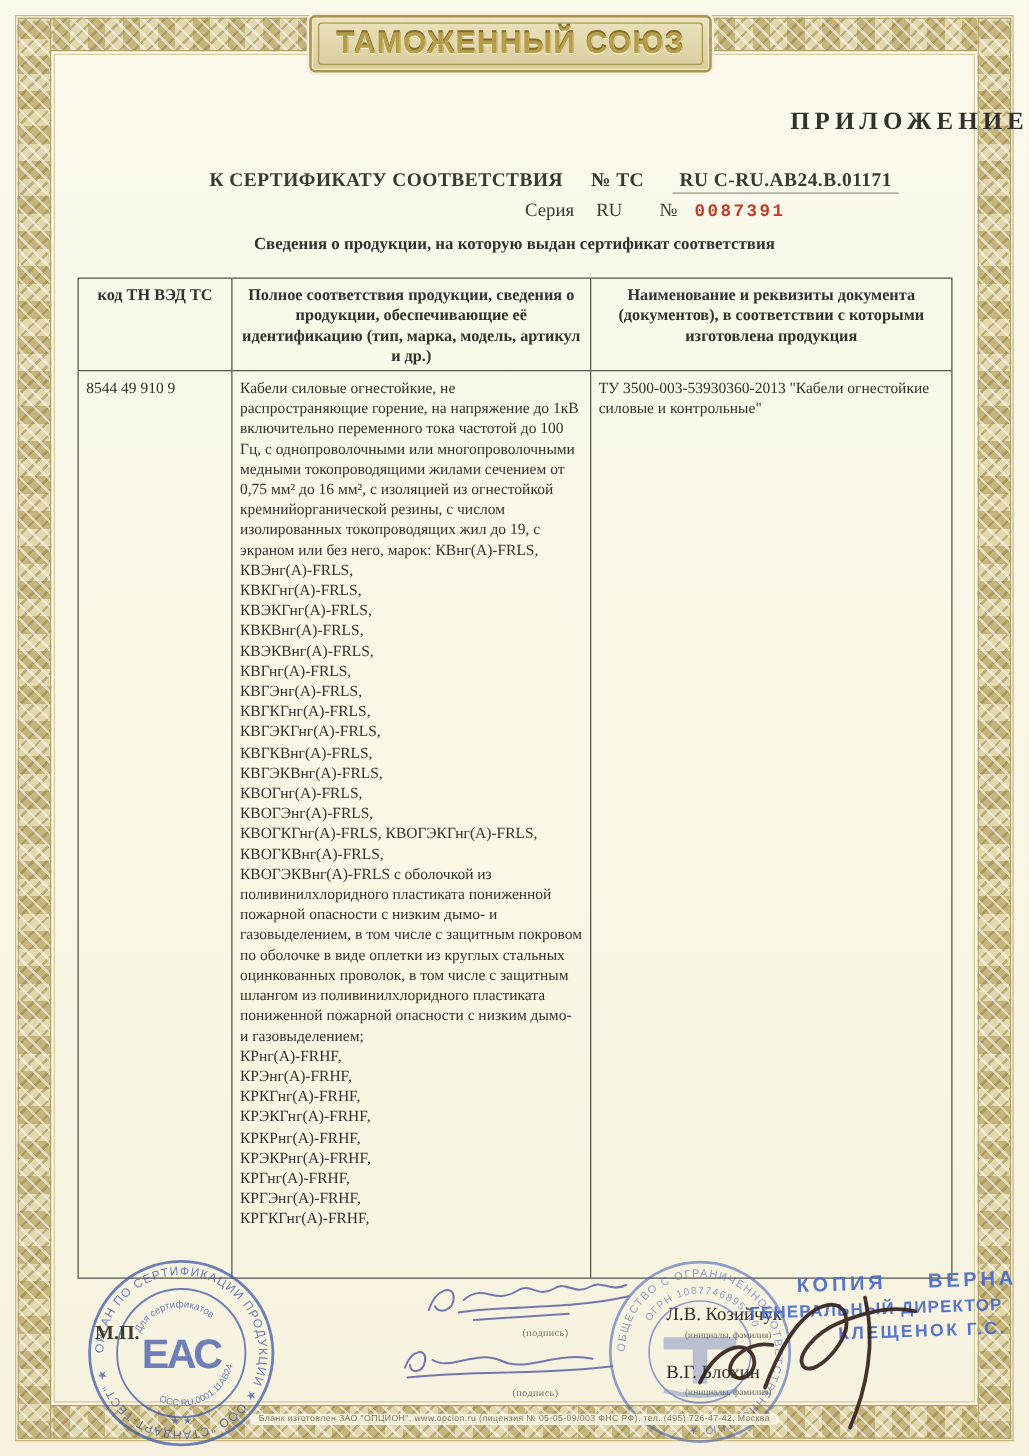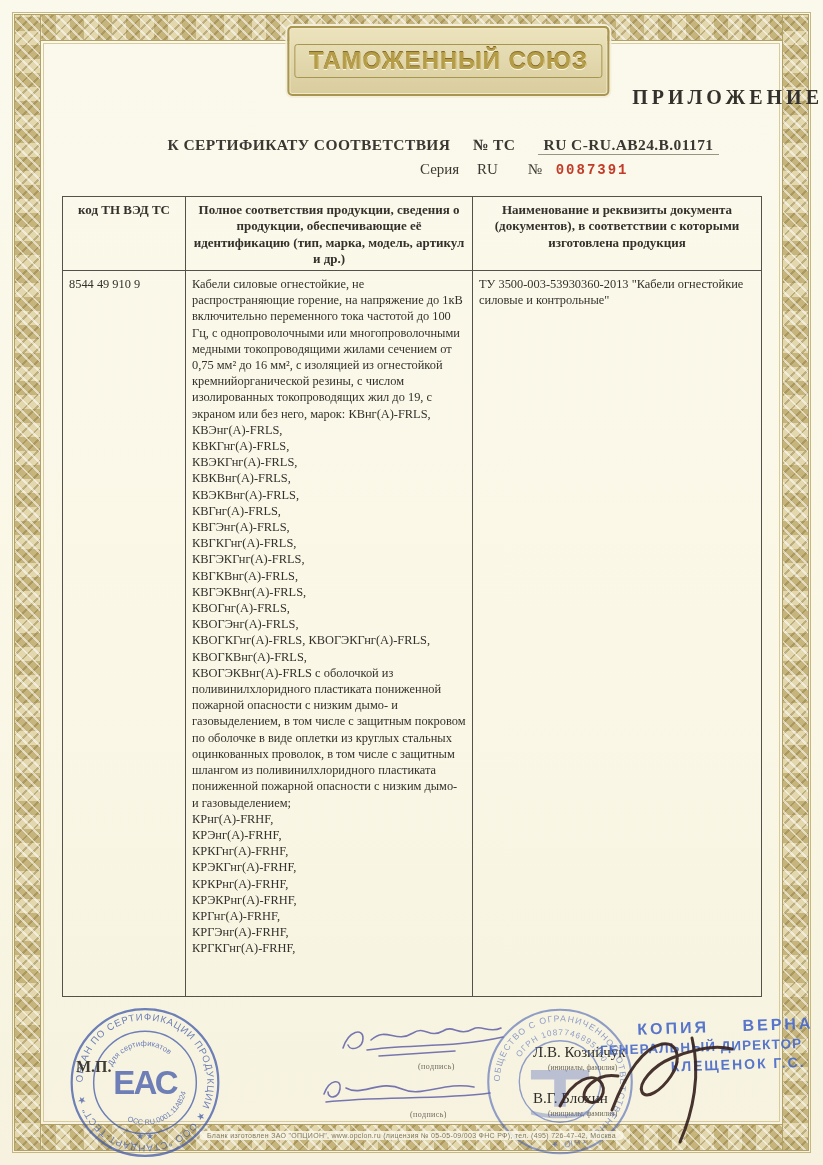--- a/index.html
+++ b/index.html
@@ -27,25 +27,24 @@
       repeating-linear-gradient(-45deg, rgba(128,106,46,.38) 0 2px, rgba(128,106,46,0) 2px 8px),
       repeating-linear-gradient(0deg, rgba(171,152,84,.28) 0 14px, rgba(242,234,202,.55) 14px 28px);}
   .strip.right{top:14px;bottom:14px;right:14px;width:27px;
     background-image:
       repeating-linear-gradient(45deg, rgba(255,255,255,.55) 0 2px, rgba(255,255,255,0) 2px 8px),
       repeating-linear-gradient(-45deg, rgba(128,106,46,.38) 0 2px, rgba(128,106,46,0) 2px 8px),
       repeating-linear-gradient(0deg, rgba(171,152,84,.28) 0 14px, rgba(242,234,202,.55) 14px 28px);}
 
   
   .badge{
-    position:absolute;top:26px;left:50%;transform:translateX(-51%);
-    padding:16px 5px;border:2px solid #a8954f;border-radius:5px;
+    position:absolute;top:12px;left:50%;transform:translateX(-51%);
+    padding:4px 5px;border:2px solid #a8954f;border-radius:5px;
     background:linear-gradient(180deg,#ece3bd,#d9cd9e);
     box-shadow:0 0 0 2px #f4efda, inset 0 0 0 1px #f0e8c8;
-    margin-left:40px;
   }
   .badge-inner{
     border:1px solid #a8954f;border-radius:3px;padding:2px 14px;
     font-family:"Liberation Sans", sans-serif;font-weight:bold;font-size:24px;
     letter-spacing:1px;color:#b59c46;
     text-shadow:0 1px 0 #fdf9e8,0 -1px 0 #82692c,1px 0 0 #cdb86e;
     white-space:nowrap;
   }
   .doc-title{
     position:absolute;top:86px;left:0;width:100%;text-align:right;
@@ -63,21 +62,21 @@
   .series-line .lbl{margin-right:14px;}
   .series-line .numsign{margin:0 10px 0 26px;}
   .serial{color:#c23b28;font-weight:bold;letter-spacing:2px;font-family:Liberation Mono, monospace;font-size:14px;}
   .tbl-caption{
     position:absolute;top:187px;left:0;width:100%;text-align:center;
     font-size:13.5px;font-weight:bold;color:#33312c;
   }
 
   
   .tbl{
-    position:absolute;left:62px;top:196px;width:698px;height:799px;
+    position:absolute;left:62px;top:222px;width:698px;height:799px;
     border:1px solid #54514a;display:grid;
     grid-template-columns:123px 287px 1fr;grid-template-rows:74px 1fr;
     background:transparent;
   }
   .cell{border-right:1px solid #54514a;border-bottom:1px solid #54514a;padding:5px 6px;box-sizing:border-box;}
   .cell:nth-child(3n){border-right:none;}
   .cell.last-row{border-bottom:none;}
   .hdr{font-weight:bold;font-size:13px;text-align:center;line-height:1.25;color:#33312c;}
   .body-cell{font-size:12.4px;line-height:16.2px;color:#33312c;}
   .preline{white-space:pre-line;}
@@ -131,20 +130,21 @@
     <span class="certno">RU C-RU.АВ24.В.01171</span>
   </div>
 
   <div class="series-line">
     <span class="lbl">Серия</span>
     <span>RU</span>
     <span class="numsign">№</span>
     <span class="serial">0087391</span>
   </div>
 
+  <div class="tbl-caption">Сведения о продукции, на которую выдан сертификат соответствия</div>
 
   <div class="tbl">
     <div class="cell hdr">код ТН ВЭД ТС</div>
     <div class="cell hdr">Полное соответствия продукции, сведения о продукции, обеспечивающие её идентификацию (тип, марка, модель, артикул и др.)</div>
     <div class="cell hdr">Наименование и реквизиты документа (документов), в соответствии с которыми изготовлена продукция</div>
     <div class="cell body-cell last-row">8544 49 910 9</div>
     <div class="cell body-cell preline last-row">Кабели силовые огнестойкие, не распространяющие горение, на напряжение до 1кВ включительно переменного тока частотой до 100 Гц, с однопроволочными или многопроволочными медными токопроводящими жилами сечением от 0,75 мм² до 16 мм², с изоляцией из огнестойкой кремнийорганической резины, с числом изолированных токопроводящих жил до 19, с экраном или без него, марок: КВнг(А)-FRLS,
 КВЭнг(А)-FRLS,
 КВКГнг(А)-FRLS,
 КВЭКГнг(А)-FRLS,

